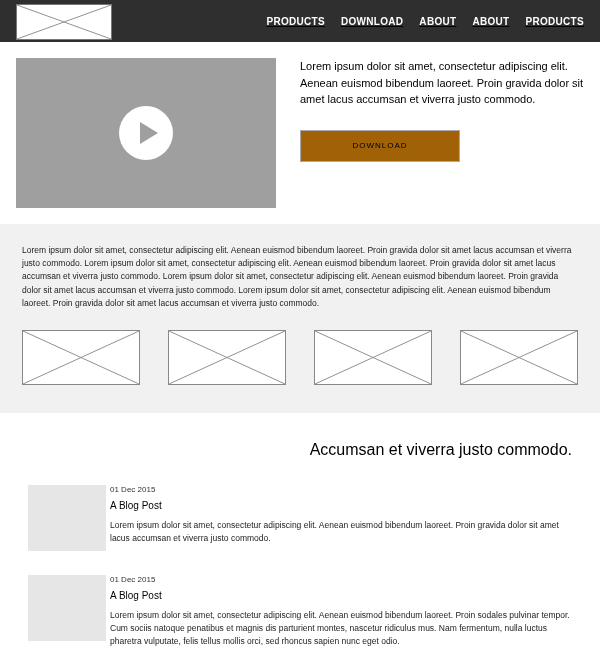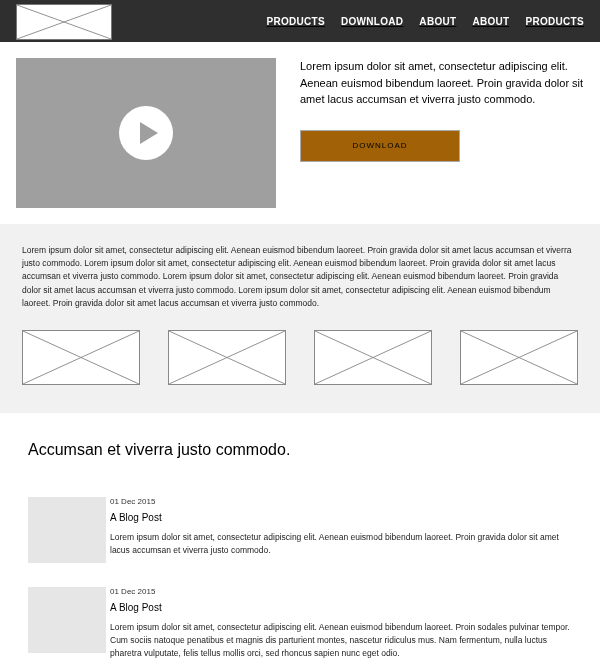--- a/index.html
+++ b/index.html
@@ -22,21 +22,21 @@
 
   
   .strip { background: #f1f1f1; padding: 20px 22px 28px; }
   .strip-text { font-size: 8.5px; line-height: 1.55; color: #222; margin-bottom: 20px; }
   .thumbs { display: flex; justify-content: space-between; }
   .thumb { width: 118px; height: 55px; background: #fff; border: 1px solid #888; position: relative; }
   .thumb svg { position: absolute; inset: 0; width: 100%; height: 100%; }
 
   
   .blog-sec { padding: 28px 28px 10px; }
-  .blog-heading { text-align: left; font-size: 16px; font-weight: 400; margin-bottom: 38px; }
+  .blog-heading { text-align: right; font-size: 16px; font-weight: 400; margin-bottom: 26px; }
   .post { display: flex; gap: 4px; margin-bottom: 24px; }
   .post-thumb { width: 78px; height: 66px; background: #e6e6e6; flex-shrink: 0; }
   .post-body { flex: 1; }
   .post-date { font-size: 8px; color: #333; margin-bottom: 6px; }
   .post-title { font-size: 10px; font-weight: 400; margin-bottom: 8px; }
   .post-excerpt { font-size: 8.5px; line-height: 1.55; color: #222; }
 </style>
 </head>
 <body>
 

